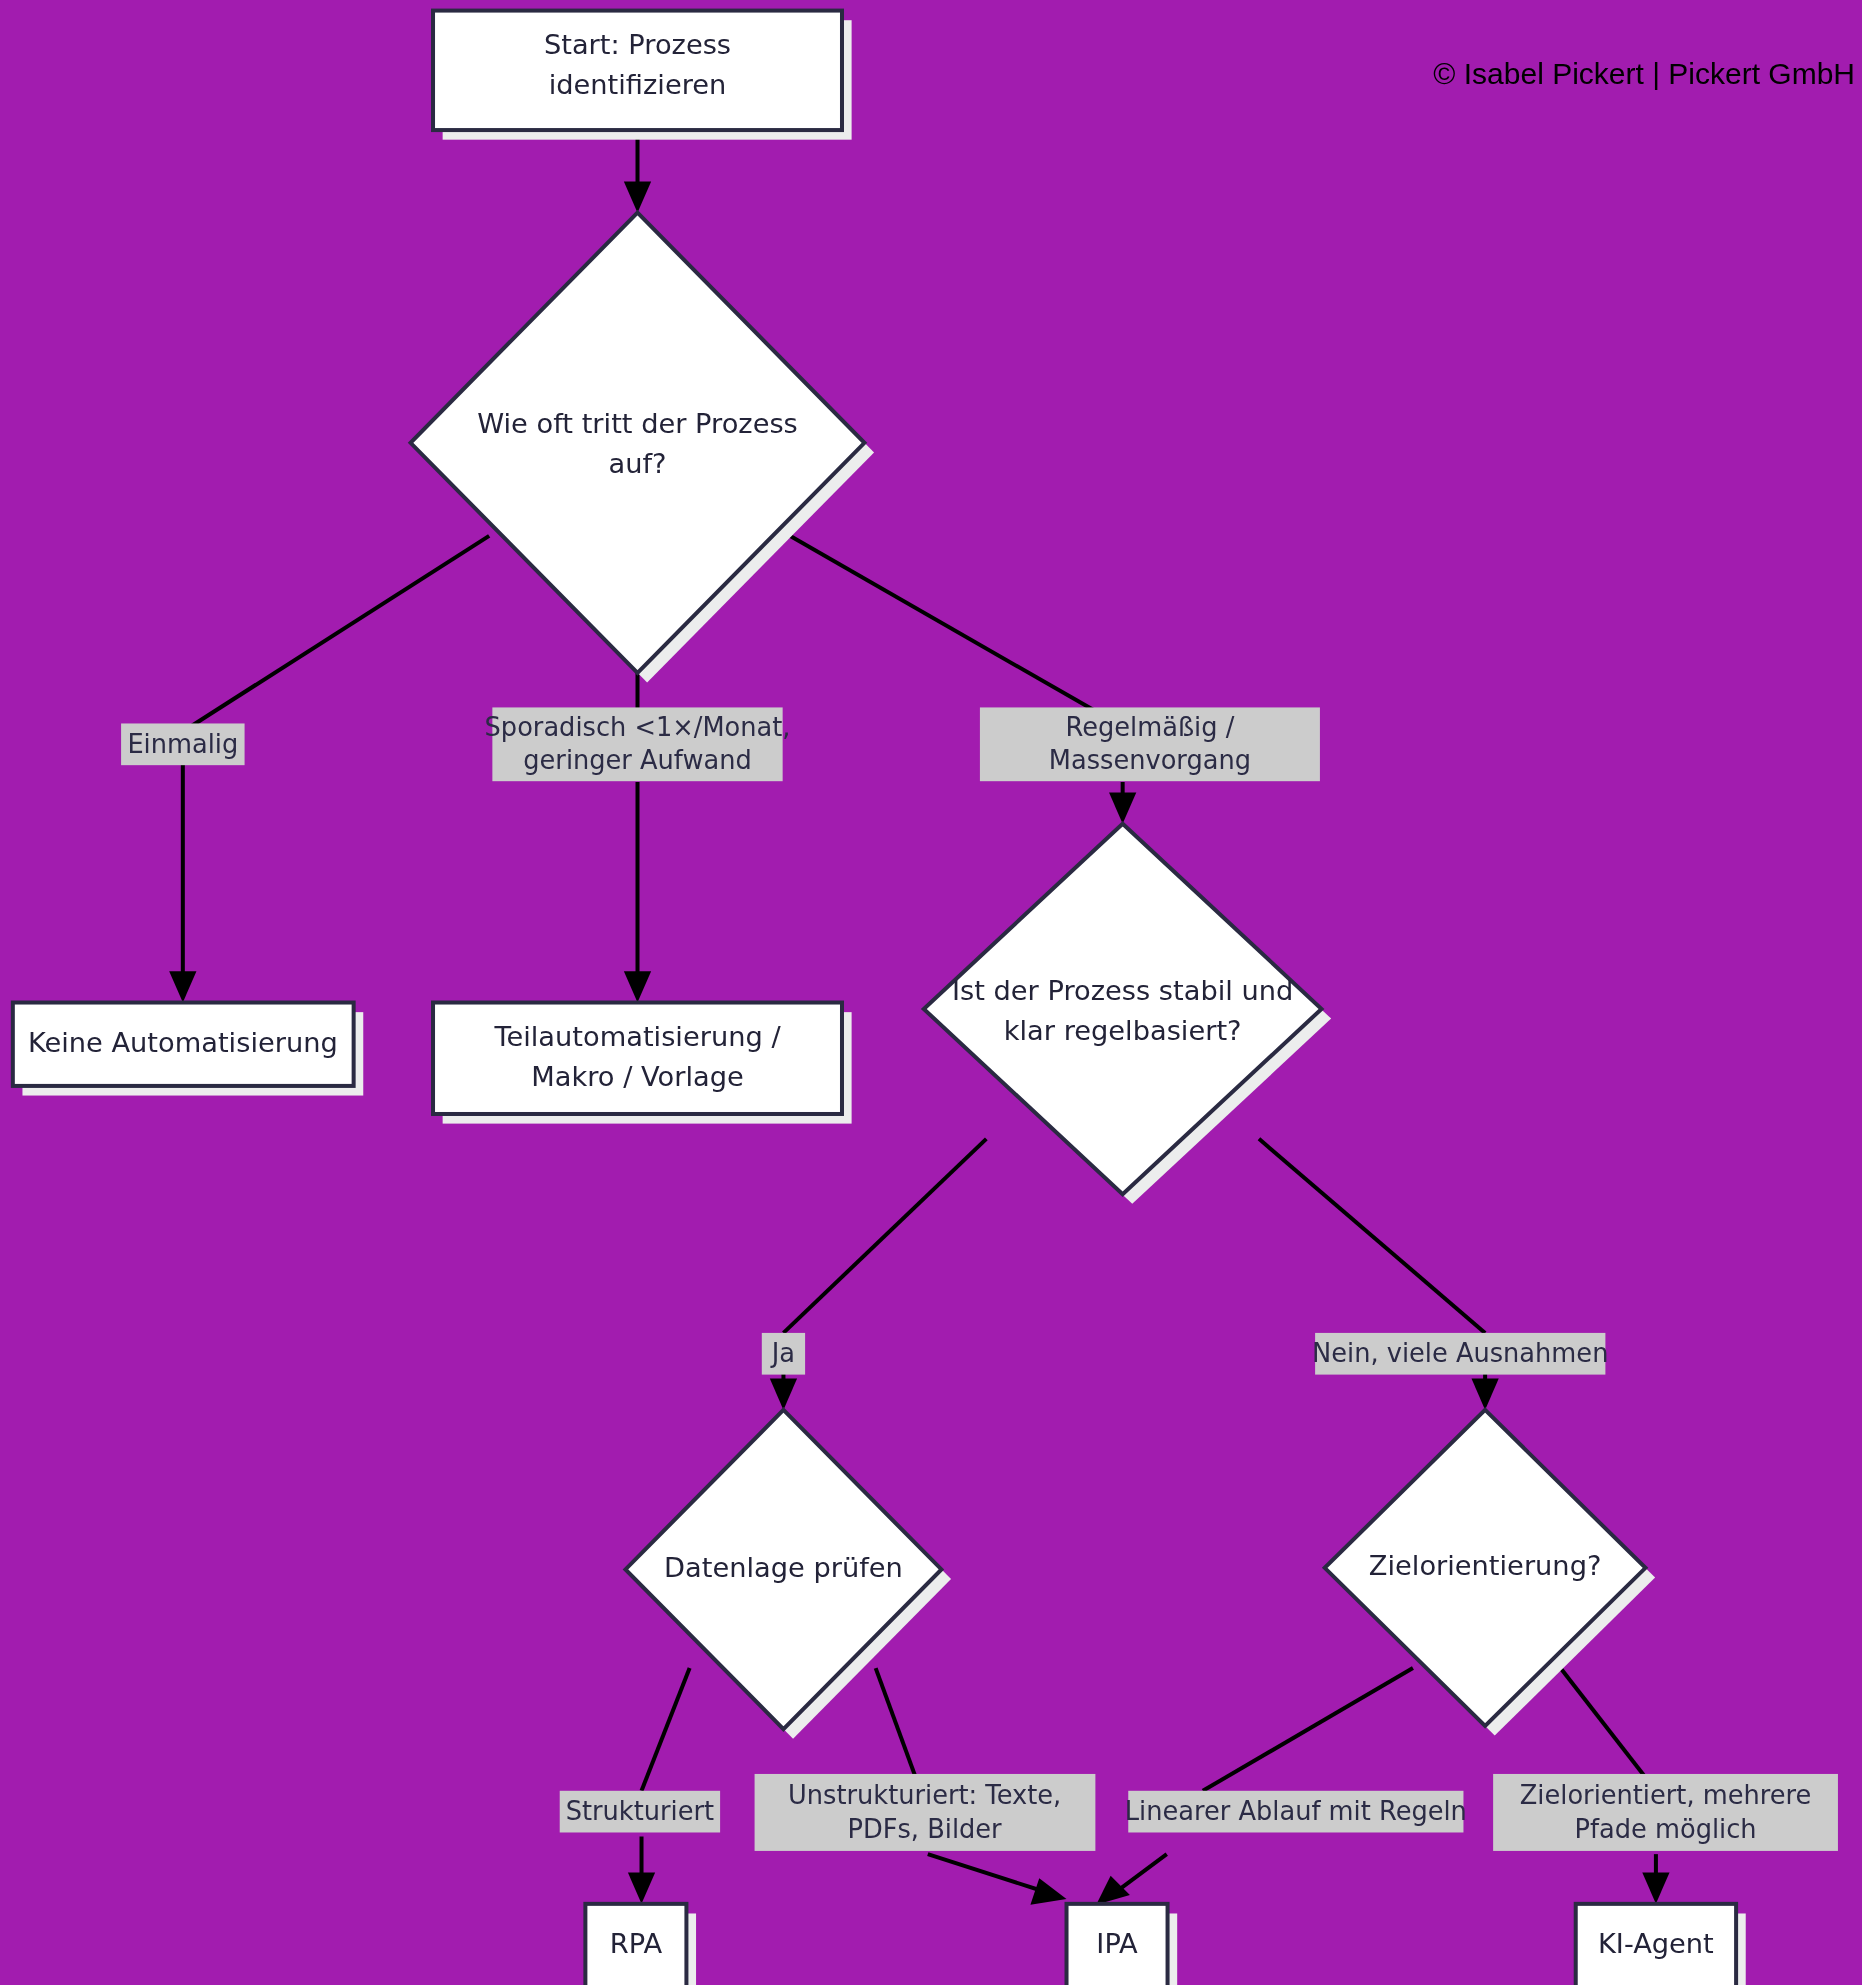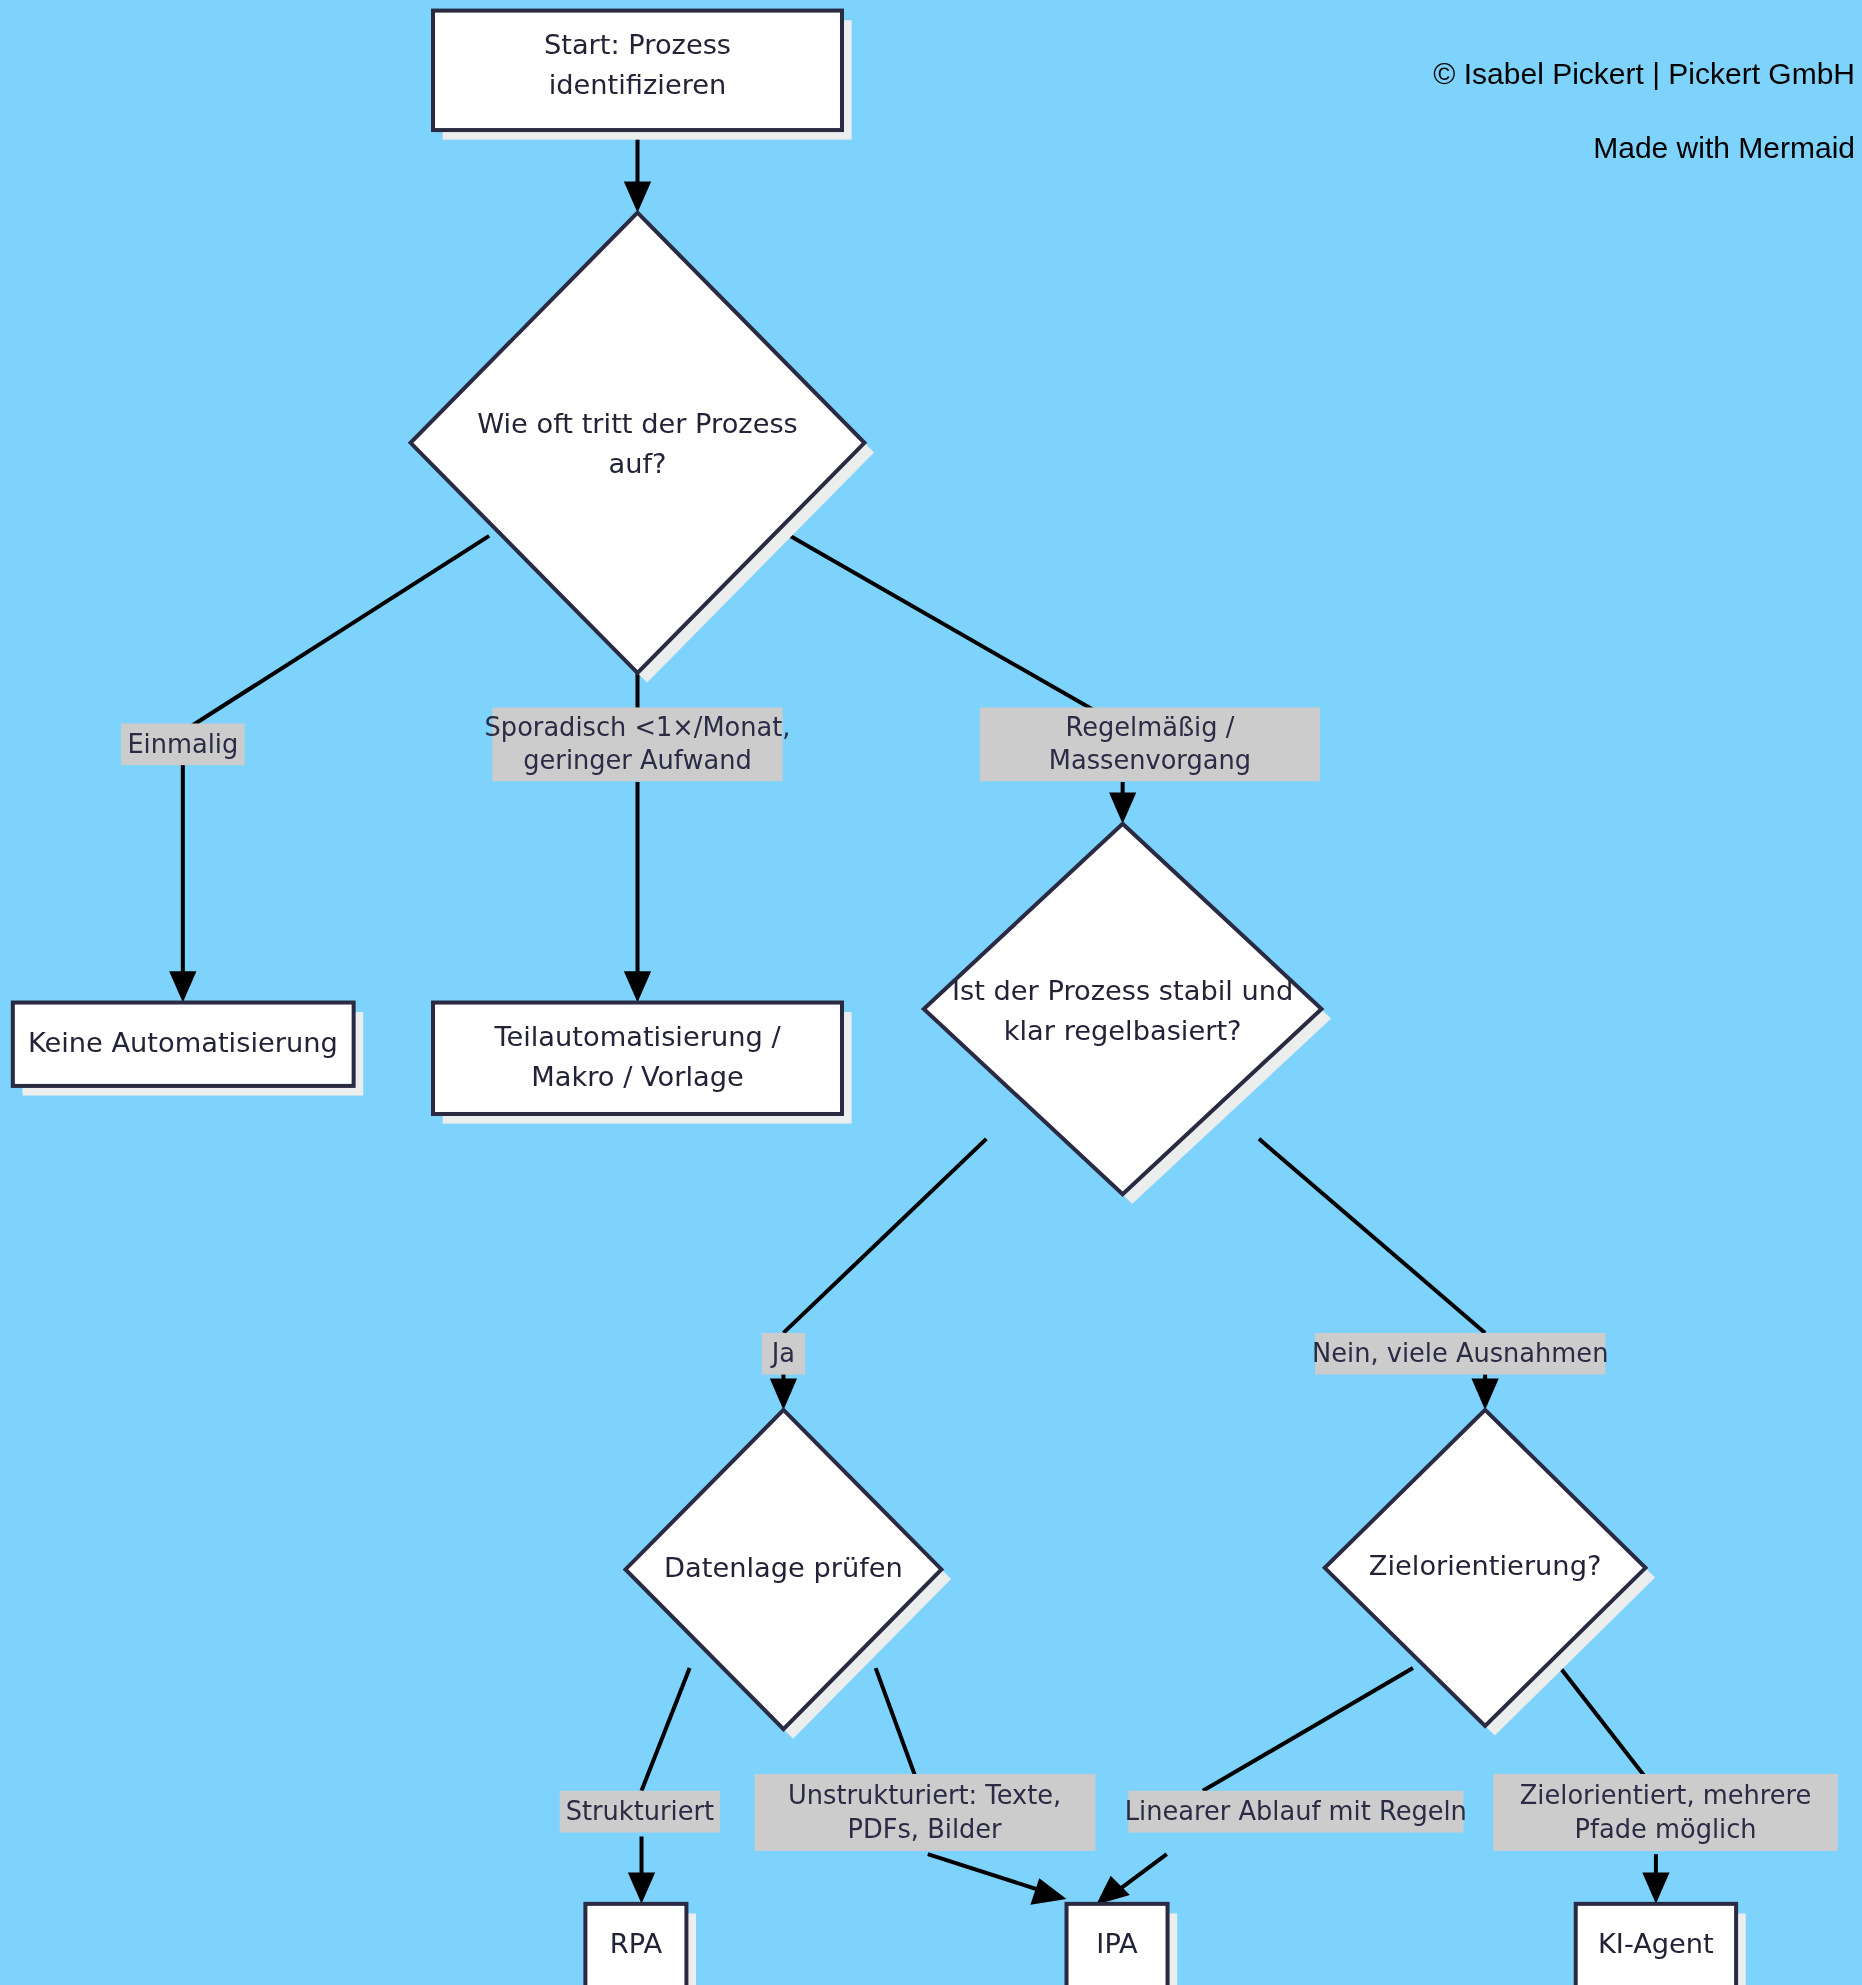--- a/index.html
+++ b/index.html
@@ -1,20 +1,20 @@
 <!DOCTYPE html>
 <html style="font-size:13px"><head>
 <meta charset="utf-8">
 <style>
   html,body{margin:0;padding:0;background:#ffffff;}
   body{
     width:1862px;height:1985px;overflow:hidden;
     font-family:"DejaVu Sans", sans-serif;
   }
-  #canvas{position:relative;width:1862px;height:1985px;background:#7dd3fc;}
+  #canvas{position:relative;width:1862px;height:1985px;background:#a21caf;}
   svg.flow{position:absolute;left:0;top:0;width:1862px;height:1985px;}
 
   .node-shape{fill:#ffffff;stroke:#2a2a42;stroke-width:5;}
   .node-shadow{fill:#eceded;stroke:none;}
   .edge-line{stroke:#000000;stroke-width:5;fill:none;}
   .arrow-head{fill:#000000;stroke:none;}
 
   .node-label{
     fill:#232338;
     font-family:"DejaVu Sans", sans-serif;
@@ -222,17 +222,16 @@
     <g>
       <rect class="node-shadow" x="1977" y="2386" width="200" height="104"></rect>
       <rect class="node-shape" x="1965" y="2374" width="200" height="104"></rect>
       <text class="node-label" x="2065" y="2426">KI-Agent</text>
     </g>
 
   </svg>
 
   <div class="credit">
     <div>© Isabel Pickert | Pickert GmbH</div>
-    <div>Made with Mermaid</div>
   </div>
 
 </div>
 
 
 </body></html>

